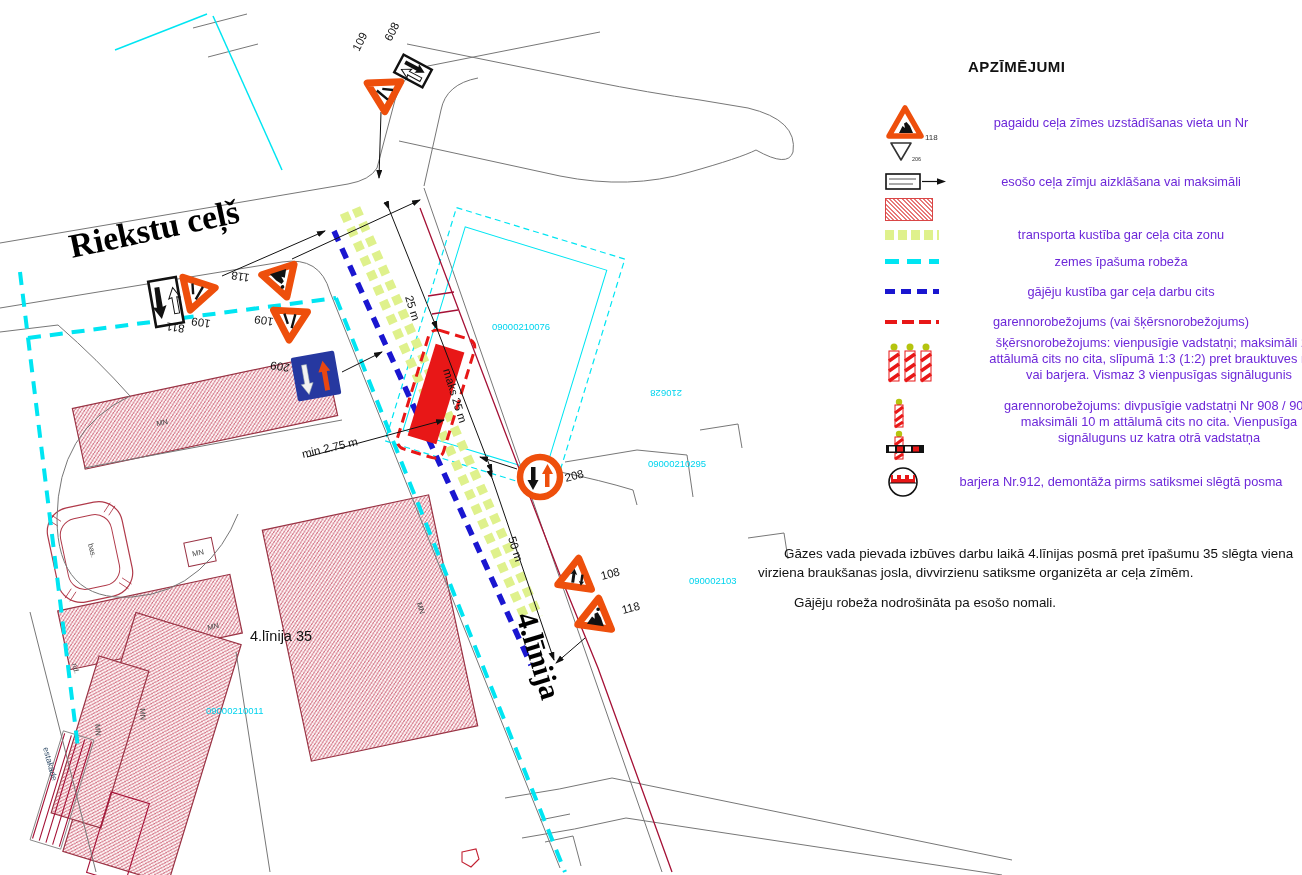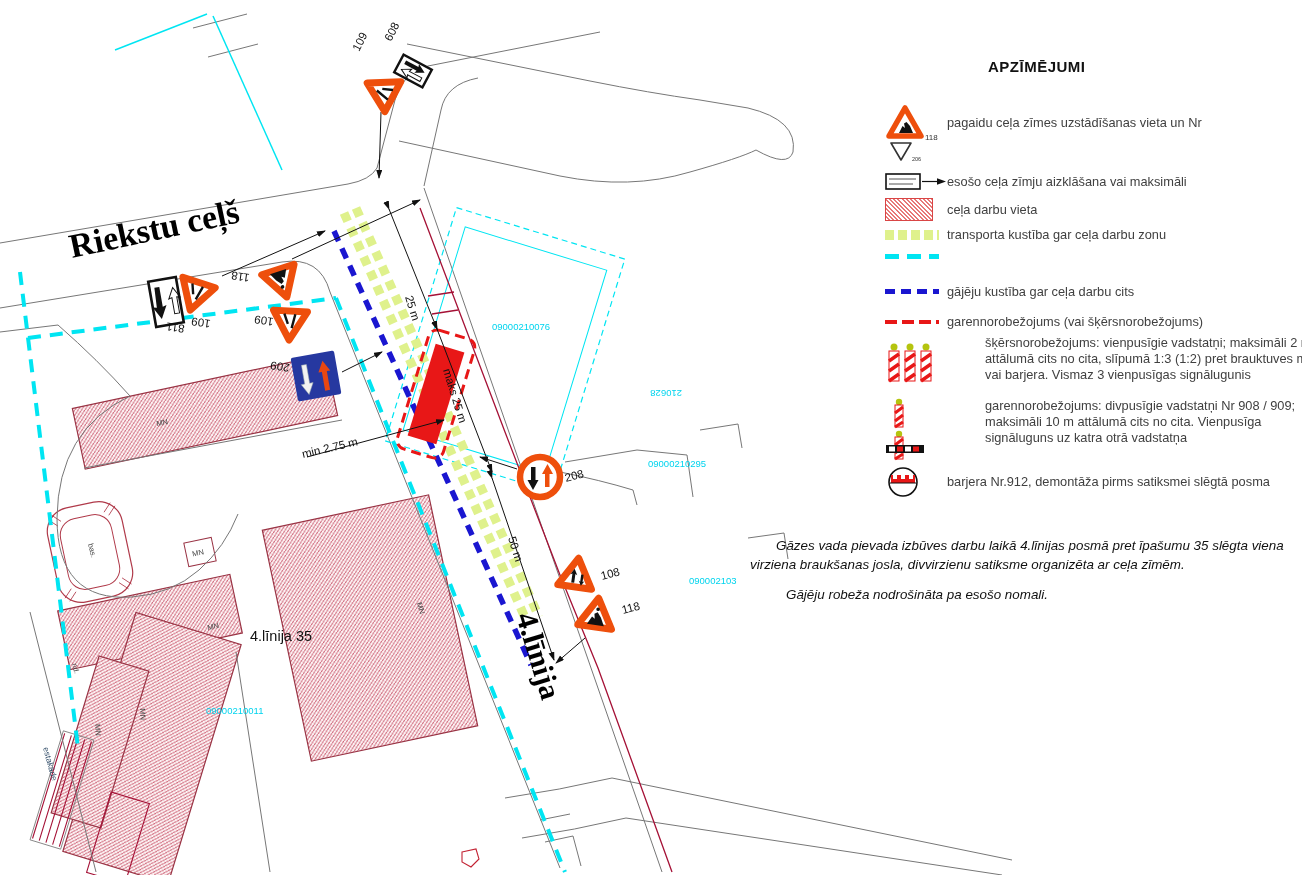--- a/index.html
+++ b/index.html
@@ -8,39 +8,39 @@
   svg text{font-family:"Liberation Sans",sans-serif;}
   .street-name{font-family:"Liberation Serif",serif;font-weight:700;fill:#000;}
   .dim-label{font-size:11.5px;fill:#111;}
   .sign-nr{font-size:11.5px;fill:#111;}
   .parcel-nr{font-size:9.5px;fill:#00d4ee;}
   .tiny-lbl{font-size:7.5px;fill:#444;}
   .prop-lbl{font-size:14.5px;fill:#111;}
 
   
   .legend{position:absolute;left:885px;top:58px;width:415px;}
-  .lg-title{position:absolute;left:83px;top:0;font-size:15px;font-weight:700;letter-spacing:.5px;margin-left:20px;}
+  .lg-title{position:absolute;left:83px;top:0;font-size:15px;font-weight:700;letter-spacing:.5px;}
   .lg-row{position:absolute;left:0;display:flex;align-items:center;}
   .lg-row.top{align-items:flex-start;gap:38px;}
   .lg-ic{width:62px;flex:0 0 62px;display:flex;justify-content:flex-start;align-items:center;}
-  .lg-tx{width:348px;font-size:12.8px;line-height:1.25;color:#404040;}
+  .lg-tx{width:348px;font-size:12.8px;line-height:1.25;color:#6d28d9;text-align:center;}
   .hatch-red{width:46px;height:21px;border:1.6px solid #d94545;
      background:repeating-linear-gradient(45deg,#fff 0 1.5px,#e87878 1.5px 3px);}
   .dash-green{width:54px;height:10px;
      background:repeating-linear-gradient(90deg,#dff18c 0 9px,transparent 9px 13px);}
   .dash-cyan{width:54px;height:5px;
      background:repeating-linear-gradient(90deg,#00e5f2 0 14px,transparent 14px 22px);}
   .dash-blue{width:54px;height:5px;
      background:repeating-linear-gradient(90deg,#1a16d0 0 10px,transparent 10px 16px);}
   .dash-red{width:54px;height:4px;
      background:repeating-linear-gradient(90deg,#e81717 0 12px,transparent 12px 17px);}
 
   
   .notes{position:absolute;left:750px;top:536px;width:552px;font-size:13.4px;line-height:1.45;color:#111;}
-  .notes p{margin:0;font-style:italic;}
+  .notes p{margin:8px;}
   .notes p.p1{text-indent:26px;}
   .notes p.p2{margin-top:10px;text-indent:36px;}
 </style>
 </head>
 <body>
 
 <div class="canvas">
 
 <svg class="map" width="1302" height="875" viewBox="0 0 1302 875">
   <defs>
@@ -282,34 +282,34 @@
         <path d="M61,10.5 l-9,-3.2 v6.4 z" fill="#111"></path>
       </svg>
     </div>
     <div class="lg-tx">esošo ceļa zīmju aizklāšana vai maksimāli</div>
   </div>
 
   <div class="lg-row" style="top:140px">
     <div class="lg-ic">
           <div class="hatch-red"></div>
         </div>
-    <div class="lg-tx">ceļa darbu vieta</div>
   </div>
 
   <div class="lg-row" style="top:169px">
     <div class="lg-ic">
           <div class="dash-green"></div>
         </div>
-    <div class="lg-tx">transporta kustība gar ceļa darbu zonu</div>
+    <div class="lg-tx">transporta kustība gar ceļa cita zonu</div>
   </div>
 
   <div class="lg-row" style="top:196px">
     <div class="lg-ic">
           <div class="dash-cyan"></div>
         </div>
+    <div class="lg-tx">zemes īpašuma robeža</div>
   </div>
 
   <div class="lg-row" style="top:226px">
     <div class="lg-ic">
           <div class="dash-blue"></div>
         </div>
     <div class="lg-tx">gājēju kustība gar ceļa darbu cits</div>
   </div>
 
   <div class="lg-row" style="top:256px">

